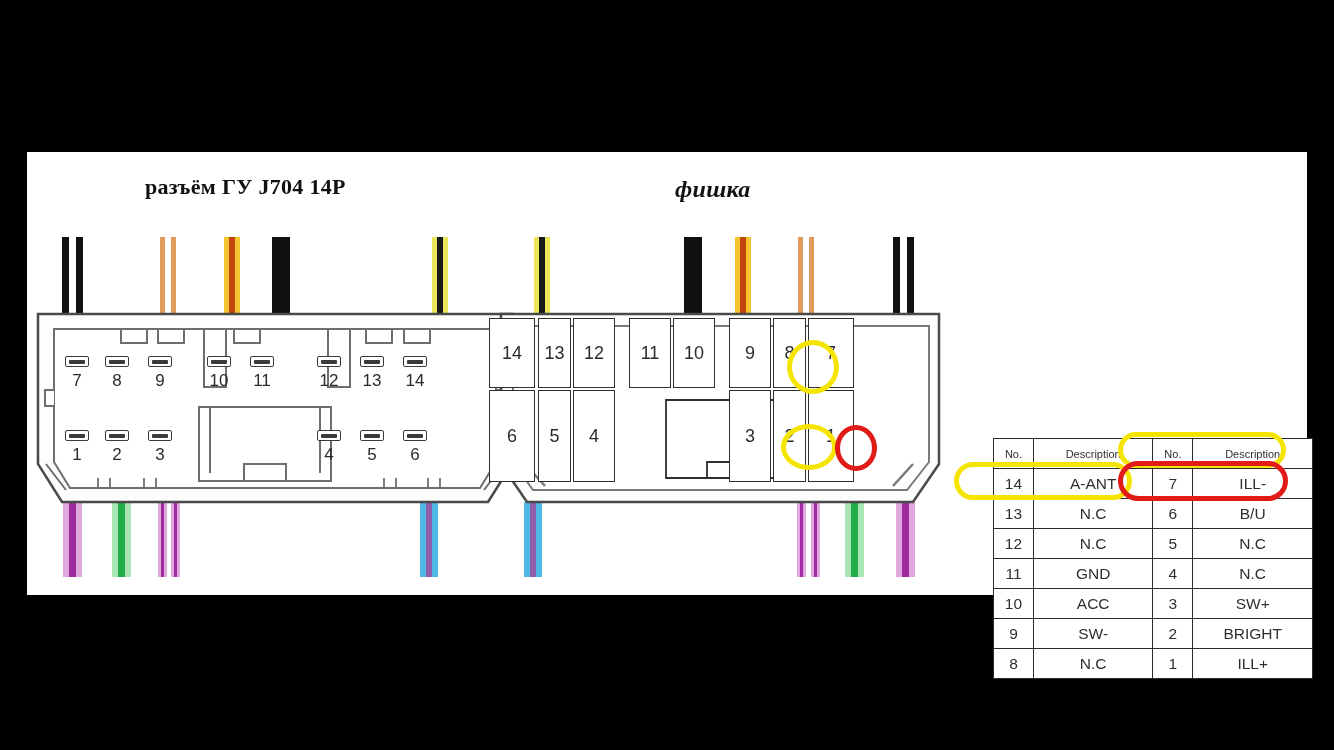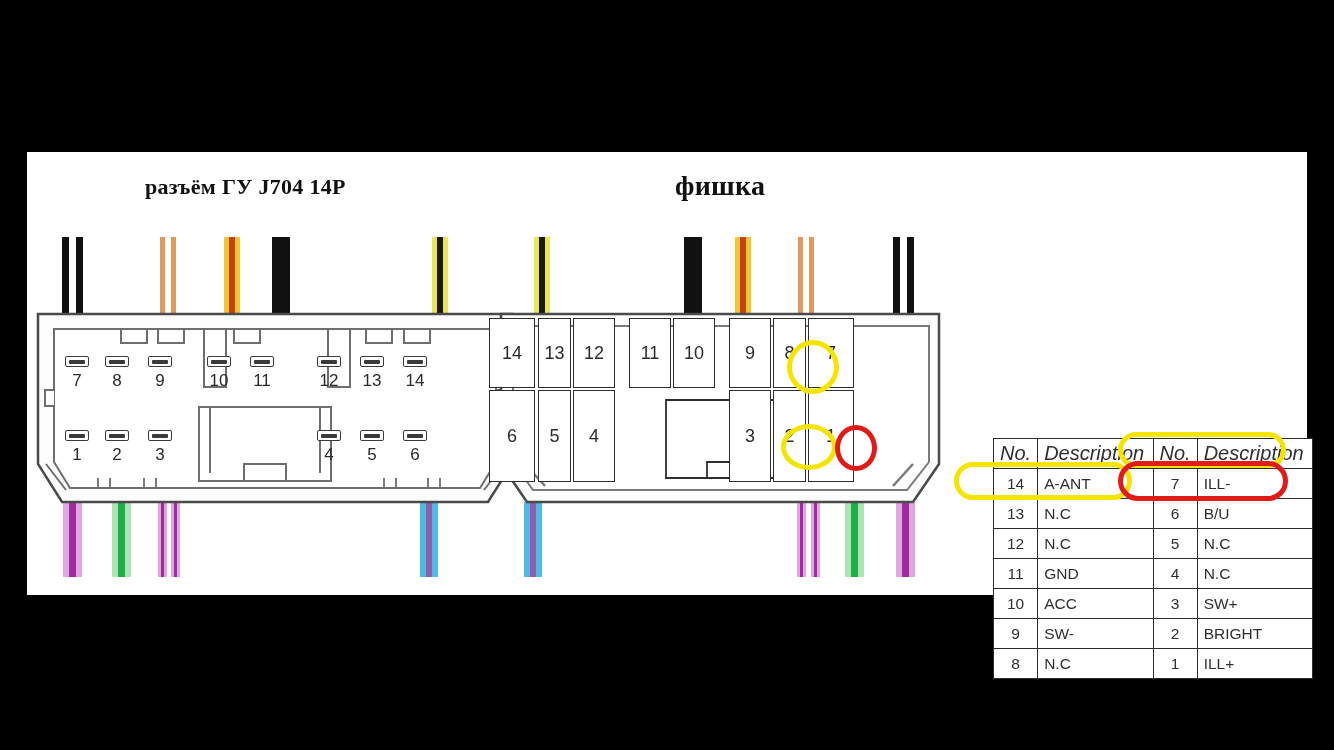--- a/index.html
+++ b/index.html
@@ -22,21 +22,21 @@
   
   .heading {
     position: absolute;
     font-family: "Liberation Serif", serif;
     font-weight: bold;
     color: #111111;
     white-space: nowrap;
     letter-spacing: .3px;
   }
   #title-left  { left: 118px; top: 22px;  font-size: 22px; }
-  #title-mid   { left: 648px; top: 18px;  font-size: 28px; }
+  #title-mid   { left: 648px; top: 24px;  font-size: 24px; font-style: italic; }
   #title-right { left: 985px; top: 68px;  font-size: 22px; }
 
   
   .wire { position: absolute; }
   .wire i {
     position: absolute; top: 0; bottom: 0; display: block;
   }
 
   
   .shell { position: absolute; }
@@ -100,28 +100,28 @@
     background: #fff;
     font-family: "Liberation Sans", sans-serif;
     font-size: 15.5px;
     color: #2f2f2f;
   }
   #pinout-table td, #pinout-table th {
     border: 1.6px solid #2b2b2b;
     height: 30px;
     padding: 0 6px;
     font-weight: normal;
-    text-align: left;
+    text-align: center;
     vertical-align: middle;
     position: relative;
     background: transparent;
   }
   #pinout-table .numcol { width: 40px; text-align: center; }
   #pinout-table .desccol { width: 120px; }
-  #pinout-table thead td { font-size: 20px; font-style: italic; }
+  #pinout-table thead td { font-size: 11px; }
 
   
   .hl {
     position: absolute;
     border-radius: 26px;
     pointer-events: none;
   }
 </style>
 </head>
 <body>

